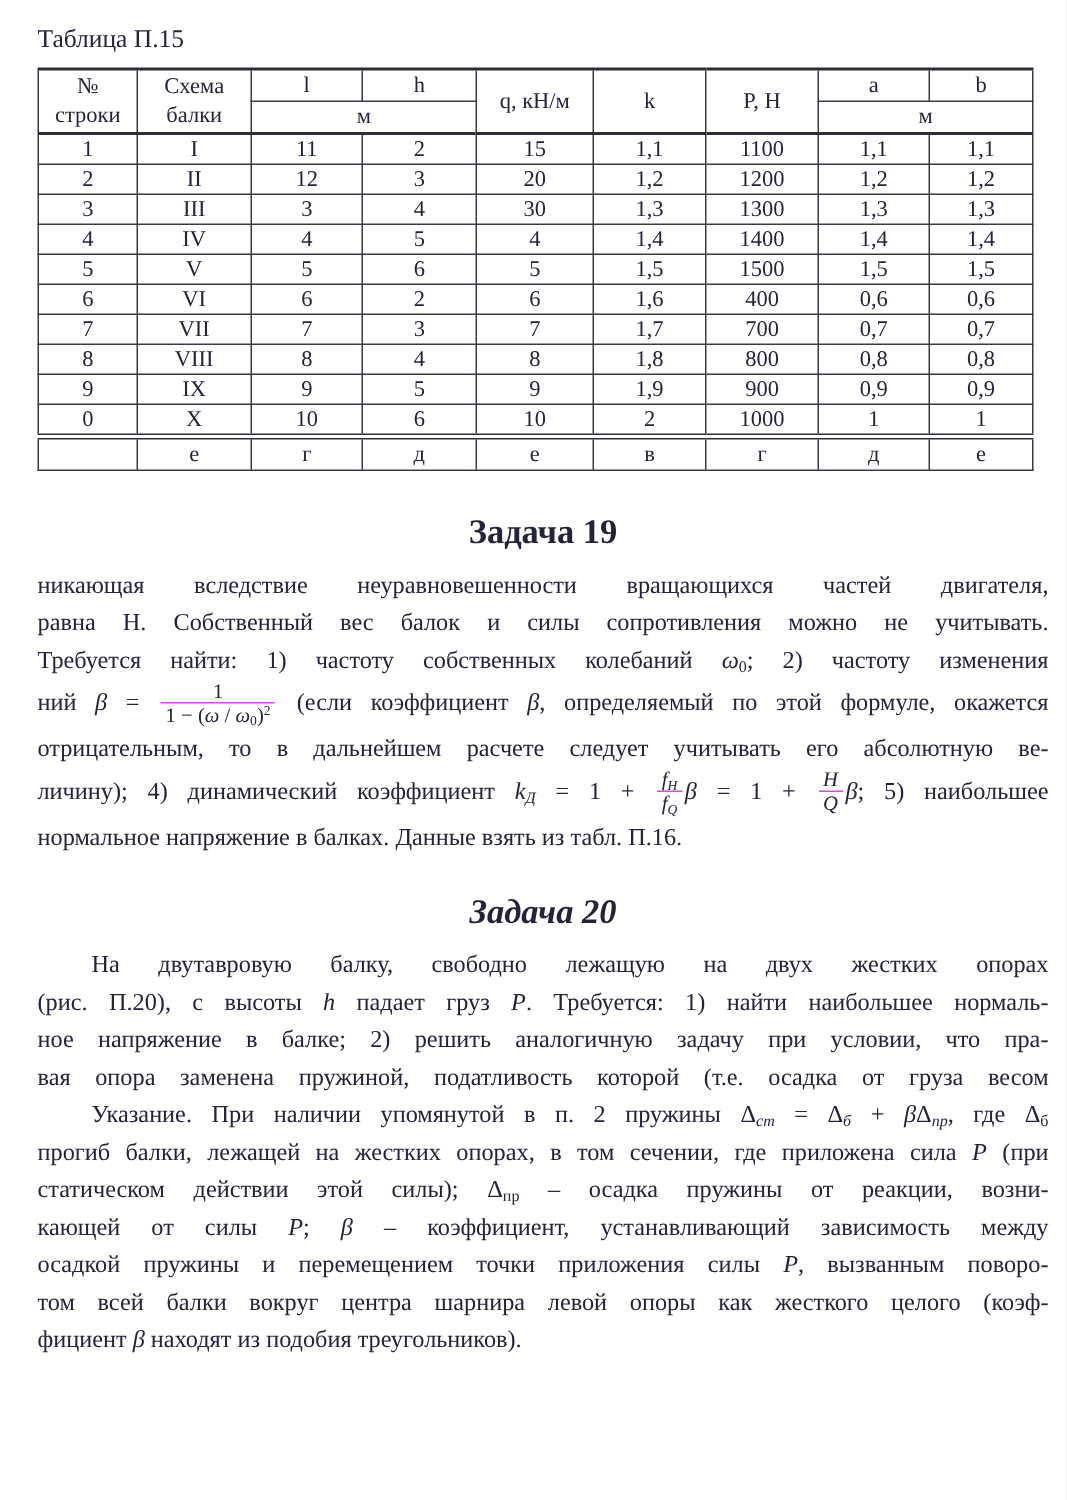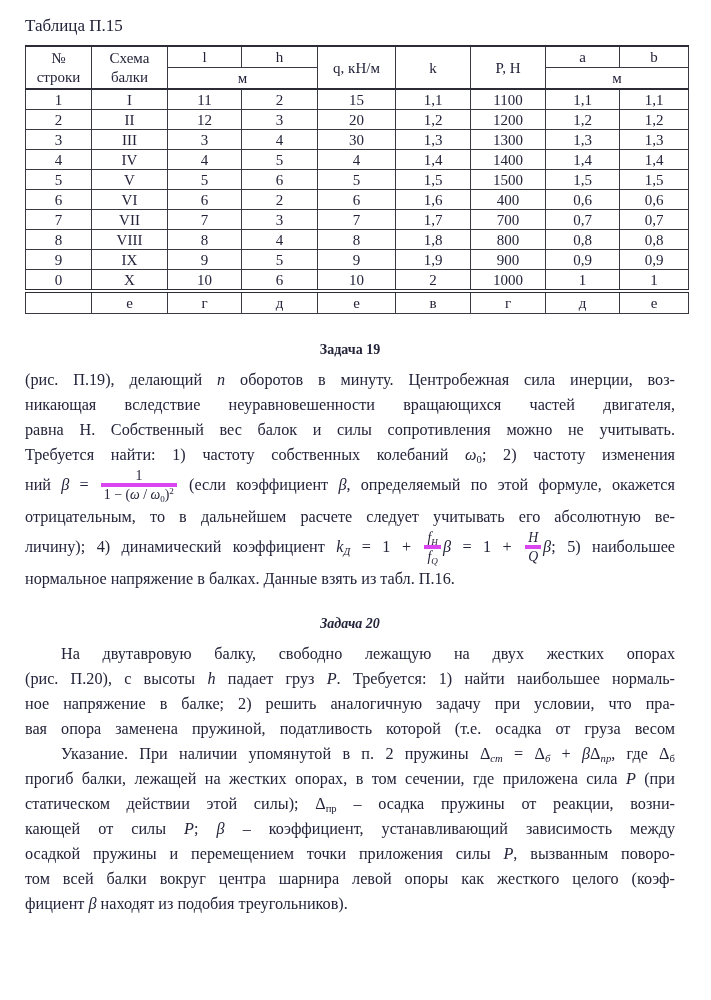--- a/index.html
+++ b/index.html
@@ -1,19 +1,19 @@
 <!DOCTYPE html>
 <html><head>
 <meta charset="utf-8">
 <style>
   html,body{margin:0;padding:0;background:#e8e8e8;}
   .page{
     width:711px;height:1000px;box-sizing:border-box;
     margin:0 auto;background:#ffffff;overflow:hidden;
-    padding:16px 36px 0 25px;
+    padding:16px 12px 0 25px;
     font-family:"Liberation Serif","DejaVu Serif",serif;
     color:#23233a;
   }
   .caption{font-size:17px;line-height:20px;}
   table.ptable{
     border-collapse:collapse;table-layout:fixed;width:663px;
     margin-top:9px;font-size:15px;text-align:center;
   }
   .ptable th,.ptable td{
     border:1px solid #3a3a44;padding:0 2px;font-weight:normal;
@@ -21,40 +21,40 @@
   }
   .ptable thead th{height:20px;}
   .ptable{border-top:2px solid #2c2c36;}
   .ptable thead tr.hdr-top th{border-top:2px solid #2c2c36;}
   .ptable thead tr.hdr-bottom th, .ptable thead th[rowspan]{border-bottom:2px solid #2c2c36;}
   .ptable tbody td{height:19px;}
   .ptable tr.letters td{border-top:4px double #2c2c36;height:20px;}
   .hdr2{line-height:19px;}
   .body-text{font-size:16px;}
   .ptitle{
-    text-align:center;font-weight:bold;font-size:14px;
+    text-align:center;font-weight:bold;font-size:23px;
     margin:28px 0 10px 0;
   }
   .ptitle20{margin-top:24px;font-style:italic;}
   .tline{
     text-align:justify;text-align-last:justify;
     line-height:25px;font-size:16.2px;min-height:25px;
   }
   .tline.last{text-align-last:left;}
   .tline.indent{text-indent:36px;}
   .it{font-style:italic;}
   sub{font-size:0.66em;vertical-align:-0.28em;line-height:0;}
   sup{font-size:0.66em;vertical-align:0.5em;line-height:0;}
   .frac{
     display:inline-flex;flex-direction:column;align-items:center;
     vertical-align:middle;font-size:0.85em;line-height:1.12;
     margin:1px 2px;position:relative;top:-1px;
   }
   .frac .num{padding:0 3px;}
-  .frac .den{border-top:4px solid #d946ef;padding:0 3px;}
+  .frac .den{border-top:1px solid #d946ef;padding:0 3px;}
 </style>
 </head>
 <body>
 
 <div class="page">
 
   <div class="caption">Таблица П.15</div>
 
   <table class="ptable">
     <colgroup>
@@ -212,21 +212,20 @@
           <td>г</td>
           <td>д</td>
           <td>е</td>
         </tr>
       </tbody>
   </table>
 
   <div class="body-text">
     <div class="ptitle">Задача 19</div>
     <div id="p19-lines">
-        <div class="tline"><span>(рис. П.19), делающий </span><span class="it">n</span><span> оборотов в минуту. Центробежная сила инерции, воз-</span></div>
         <div class="tline"><span>никающая вследствие неуравновешенности вращающихся частей двигателя,</span></div>
         <div class="tline"><span>равна Н. Собственный вес балок и силы сопротивления можно не учитывать.</span></div>
         <div class="tline"><span>Требуется найти: 1) частоту собственных колебаний </span><span class="it">ω</span><sub>0</sub><span>; 2) частоту изменения</span></div>
         <div class="tline"><span>ний </span><span class="it">β</span><span> = </span><span class="frac">
             <span class="num"><span>1</span></span>
             <span class="den"><span>1 − (</span><span class="it">ω</span><span> / </span><span class="it">ω</span><sub>0</sub><span>)</span><sup>2</sup></span>
           </span><span> (если коэффициент </span><span class="it">β</span><span>, определяемый по этой формуле, окажется</span></div>
         <div class="tline"><span>отрицательным, то в дальнейшем расчете следует учитывать его абсолютную ве-</span></div>
         <div class="tline"><span>личину); 4) динамический коэффициент </span><span class="it">k</span><sub class="it">Д</sub><span> = 1 + </span><span class="frac">
             <span class="num"><span class="it">f</span><sub class="it">Н</sub></span>

